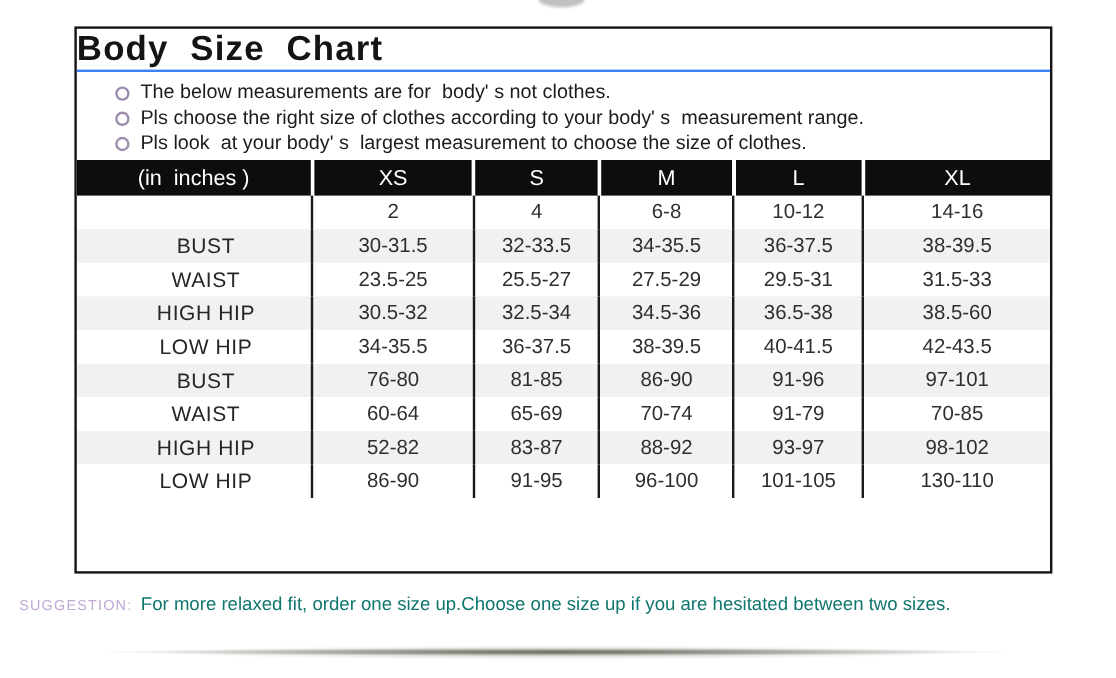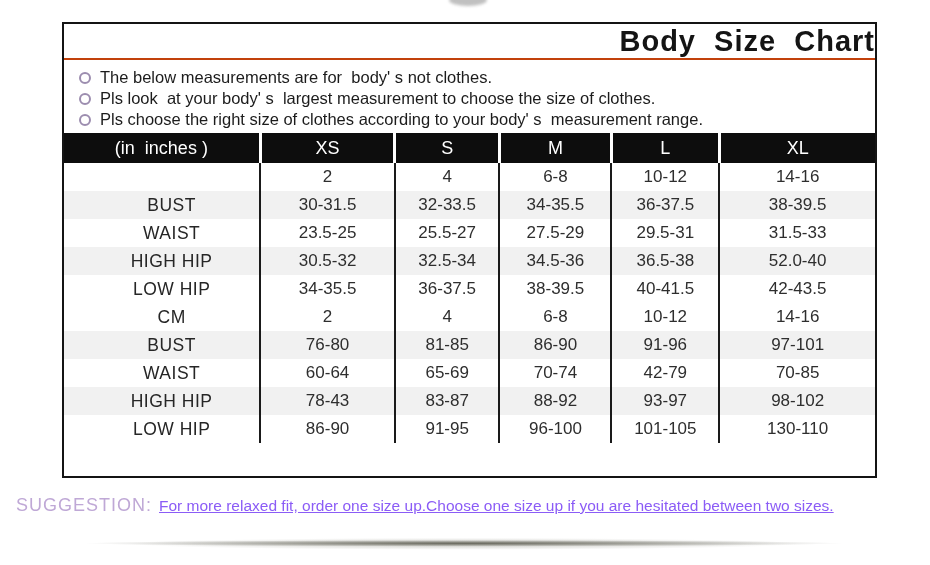--- a/index.html
+++ b/index.html
@@ -18,25 +18,25 @@
   .top-smudge{
     position:absolute;left:449px;top:-6px;width:38px;height:12px;
     background:#8d8d8d;border-radius:50%;opacity:.55;filter:blur(1.5px);
   }
 
   .chart-box{
     position:absolute;left:62px;top:22px;width:811px;height:452px;
     border:2px solid #141414;background:#ffffff;
   }
   .title{
-    height:34px;line-height:35px;border-bottom:2px solid #c2410c;
-    text-align:right;font-size:29px;font-weight:600;color:#141414;
+    height:34px;line-height:35px;border-bottom:2px solid #3b82f6;
+    text-align:left;font-size:29px;font-weight:600;color:#141414;
     letter-spacing:1px;white-space:pre;
   }
-  .notes{height:73px;box-sizing:border-box;padding:7px 0 0 15px;text-align:center;}
+  .notes{height:73px;box-sizing:border-box;padding:7px 0 0 32px;text-align:center;}
   .note{height:21px;display:flex;align-items:center;}
   .bullet{
     flex:0 0 auto;width:8px;height:8px;border:2.5px solid var(--bullet-ring);
     border-radius:50%;margin-right:9px;background:#fff;
   }
   .note-text{font-size:16.5px;color:#1c1c1c;white-space:pre;}
 
   table.size-table{
     width:100%;border-collapse:collapse;table-layout:fixed;
   }
@@ -55,23 +55,23 @@
     height:28px;border-left:2px solid var(--border-dark);
   }
   tr.data td:first-child{border-left:none;padding-left:20px;}
   tr.data td.rowlabel{font-size:17.5px;color:#262626;letter-spacing:.5px;}
   tr.alt td{background:var(--row-alt-bg);}
 
   .suggestion{
     position:absolute;left:16px;top:495px;width:905px;white-space:nowrap;
   }
   .sug-label{
-    font-size:18px;color:var(--suggestion-label);letter-spacing:1px;margin-right:7px;
-  }
-  .sug-text{font-size:15.5px;color:#8b5cf6;text-decoration:underline;}
+    font-size:12px;color:var(--suggestion-label);letter-spacing:1px;margin-right:7px;
+  }
+  .sug-text{font-size:15.5px;color:#0f766e;}
 
   .bottom-shadow{
     position:absolute;left:18px;top:535px;width:892px;height:16px;
     background:
       radial-gradient(ellipse 50% 24% at 50% 52%, rgba(75,75,62,.75), rgba(75,75,62,0) 85%),
       radial-gradient(ellipse 50% 50% at 50% 55%, rgba(120,120,105,.45), rgba(120,120,105,0) 75%);
   }
 </style>
 </head>
 <body>
@@ -84,25 +84,25 @@
 
     <div class="title">Body  Size  Chart</div>
 
     <div class="notes">
       <div class="note">
         <span class="bullet"></span>
         <span class="note-text">The below measurements are for  body' s not clothes.</span>
       </div>
       <div class="note">
         <span class="bullet"></span>
-        <span class="note-text">Pls look  at your body' s  largest measurement to choose the size of clothes.</span>
+        <span class="note-text">Pls choose the right size of clothes according to your body' s  measurement range.</span>
       </div>
       <div class="note">
         <span class="bullet"></span>
-        <span class="note-text">Pls choose the right size of clothes according to your body' s  measurement range.</span>
+        <span class="note-text">Pls look  at your body' s  largest measurement to choose the size of clothes.</span>
       </div>
     </div>
 
     <table class="size-table">
       <colgroup>
         <col style="width:24.2%">
           <col style="width:16.6%">
           <col style="width:12.9%">
         <col style="width:13.8%">
           <col style="width:13.3%">
@@ -141,58 +141,50 @@
         <td>27.5-29</td>
         <td>29.5-31</td>
         <td>31.5-33</td>
       </tr>
       <tr class="data alt">
         <td class="rowlabel">HIGH HIP</td>
         <td>30.5-32</td>
         <td>32.5-34</td>
         <td>34.5-36</td>
         <td>36.5-38</td>
-        <td>52.0-40</td>
+        <td>38.5-60</td>
       </tr>
       <tr class="data">
         <td class="rowlabel">LOW HIP</td>
         <td>34-35.5</td>
         <td>36-37.5</td>
         <td>38-39.5</td>
         <td>40-41.5</td>
         <td>42-43.5</td>
       </tr>
 
-      <tr class="data">
-        <td class="rowlabel">CM</td>
-        <td>2</td>
-        <td>4</td>
-        <td>6-8</td>
-        <td>10-12</td>
-        <td>14-16</td>
-      </tr>
       <tr class="data alt">
         <td class="rowlabel">BUST</td>
         <td>76-80</td>
         <td>81-85</td>
         <td>86-90</td>
         <td>91-96</td>
         <td>97-101</td>
       </tr>
       <tr class="data">
         <td class="rowlabel">WAIST</td>
         <td>60-64</td>
         <td>65-69</td>
         <td>70-74</td>
-        <td>42-79</td>
+        <td>91-79</td>
         <td>70-85</td>
       </tr>
       <tr class="data alt">
         <td class="rowlabel">HIGH HIP</td>
-        <td>78-43</td>
+        <td>52-82</td>
         <td>83-87</td>
         <td>88-92</td>
         <td>93-97</td>
         <td>98-102</td>
       </tr>
       <tr class="data">
         <td class="rowlabel">LOW HIP</td>
         <td>86-90</td>
         <td>91-95</td>
         <td>96-100</td>

